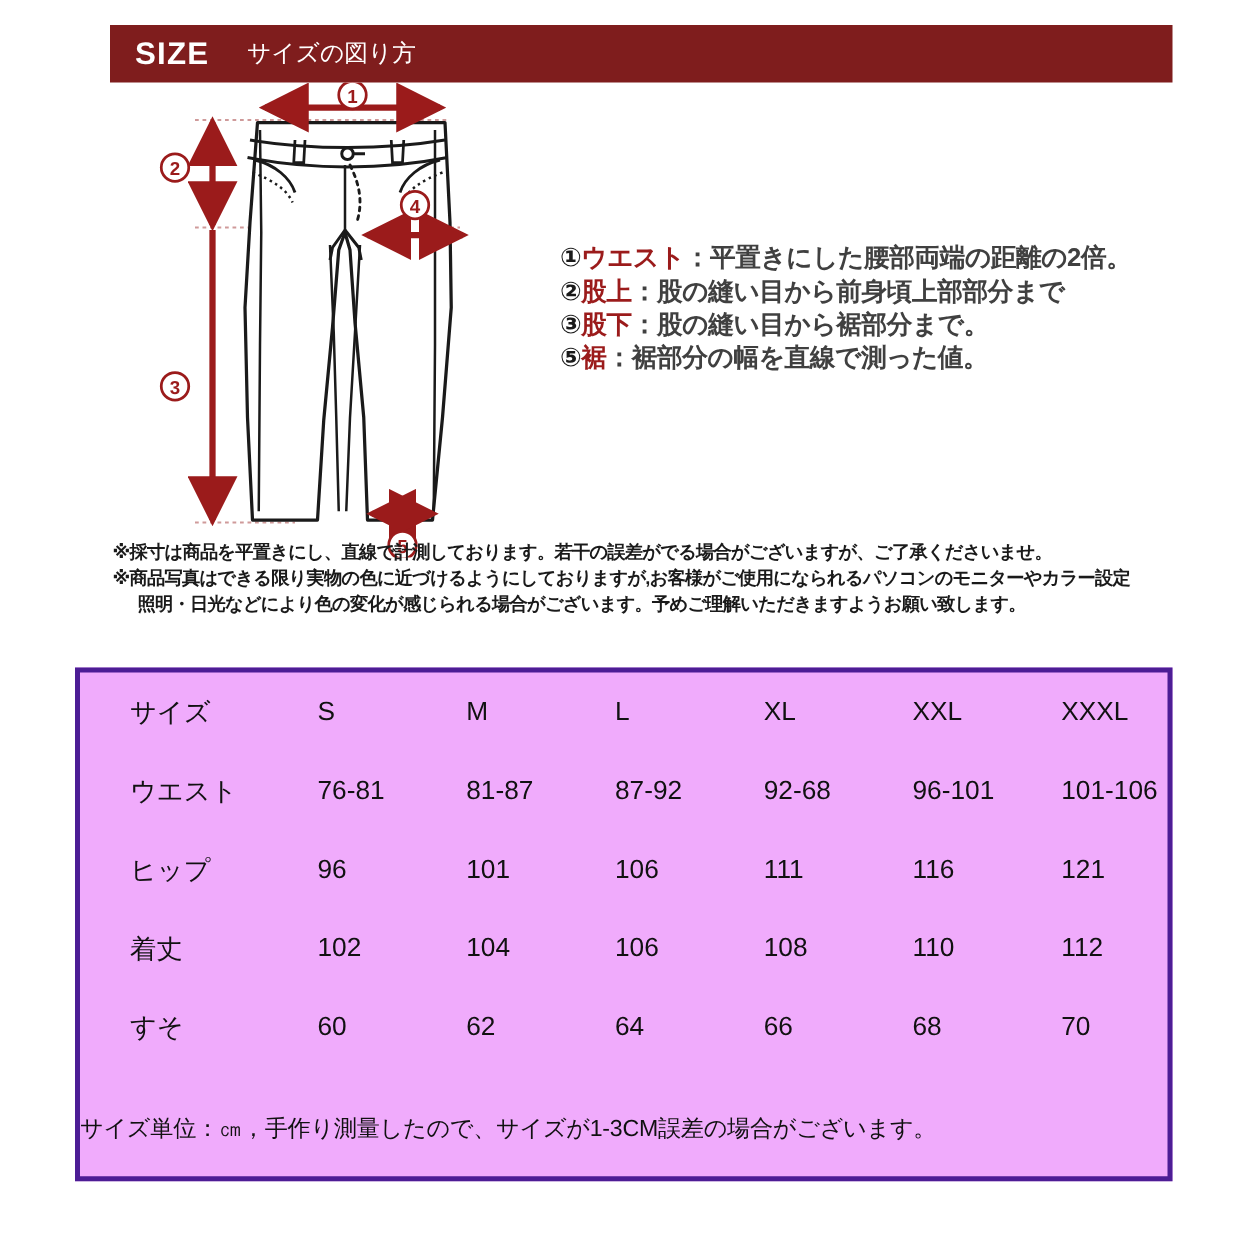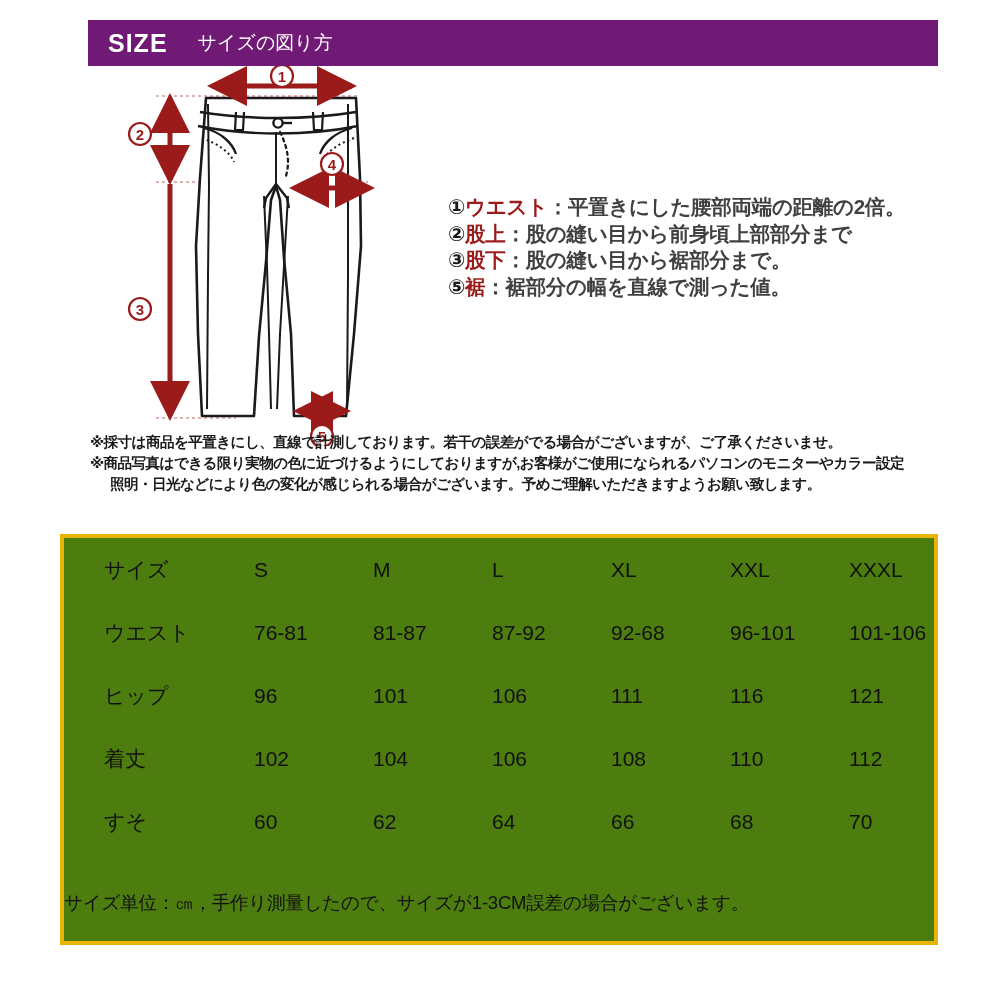--- a/index.html
+++ b/index.html
@@ -15,21 +15,21 @@
     overflow: hidden;
   }
 
   
   #header-bar {
     position: absolute;
     left: 88px;
     top: 20px;
     width: 850px;
     height: 46px;
-    background: #701a75;
+    background: #7f1d1d;
     display: flex;
     align-items: center;
   }
   #header-size-badge {
     color: #ffffff;
     font-size: 25px;
     font-weight: bold;
     letter-spacing: 1px;
     margin-left: 20px;
     font-family: "Liberation Sans", sans-serif;
@@ -93,23 +93,23 @@
   }
   .disclaimer-line.indent { padding-left: 20px; }
 
   
   #size-table-box {
     position: absolute;
     left: 60px;
     top: 534px;
     width: 878px;
     height: 411px;
-    border: 4px solid #eab308;
+    border: 4px solid #4c1d95;
     box-sizing: border-box;
-    background: #4d7c0f;
+    background: #f0abfc;
   }
   #size-table {
     position: absolute;
     left: 0;
     top: 0;
     width: 100%;
     border-collapse: collapse;
     table-layout: fixed;
   }
   #size-table td, #size-table th {

